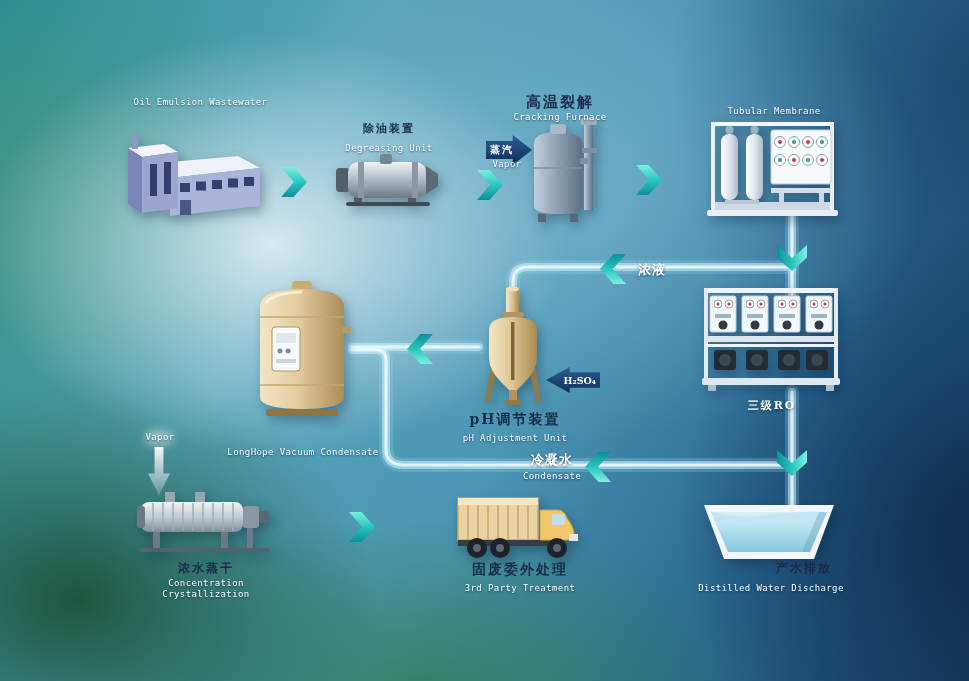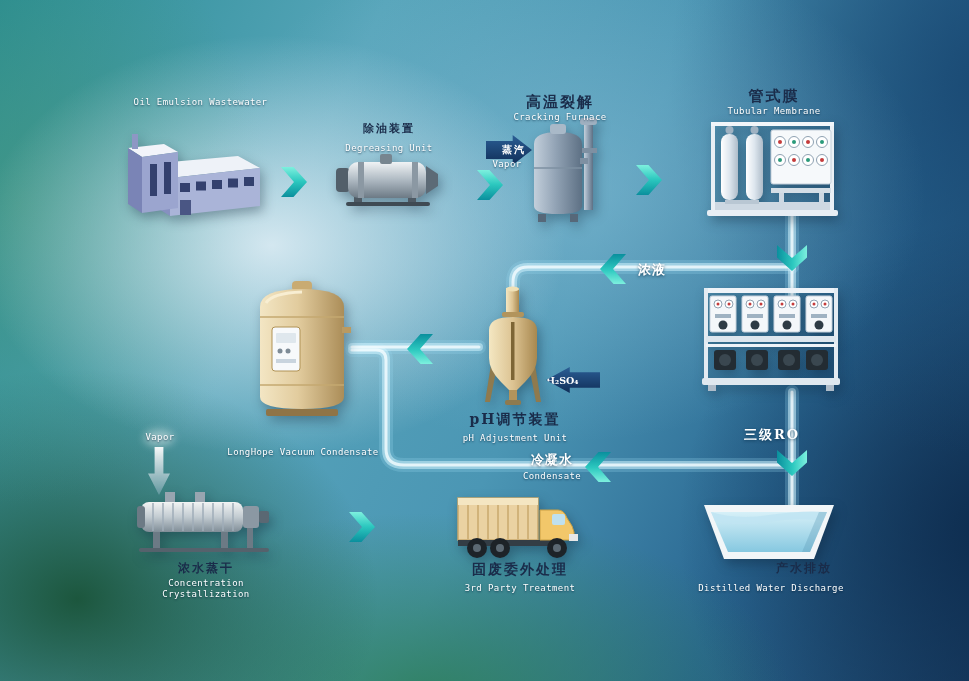--- a/index.html
+++ b/index.html
@@ -24,42 +24,42 @@
     clip-path:polygon(0% 0%,48% 0%,100% 50%,48% 100%,0% 100%,50% 50%);
     filter:drop-shadow(0 2px 3px rgba(0,30,50,.5));
   }
   .chev.down{transform:rotate(90deg);}
   .chev.left{transform:rotate(180deg);}
   .title{
     position:absolute;text-align:center;font-family:"DejaVu Serif","Liberation Serif",serif;
     font-weight:bold;font-size:15px;color:#1a2c4a;letter-spacing:2px;white-space:nowrap;
   }
   .title.teal{color:#0aa38d;text-shadow:0 1px 2px rgba(0,40,50,.35);}
-  .title.white{color:#ffffff;font-size:13px;text-shadow:0 1px 3px rgba(0,35,60,.65);margin-top:28px;}
+  .title.white{color:#ffffff;font-size:11px;text-shadow:0 1px 3px rgba(0,35,60,.65);}
   .sub{
     position:absolute;text-align:center;font-family:"DejaVu Sans Mono","Liberation Mono",monospace;
     font-size:9px;color:#ffffff;letter-spacing:.4px;text-shadow:0 1px 2px rgba(0,35,60,.7);white-space:nowrap;
   }
   .flowlabel{
     position:absolute;text-align:center;font-family:"DejaVu Serif","Liberation Serif",serif;
     font-weight:bold;font-size:13px;color:#ffffff;letter-spacing:1px;
     text-shadow:0 1px 3px rgba(0,35,60,.7);white-space:nowrap;
   }
   .navy-arrow{
     position:absolute;display:flex;align-items:center;
     background:linear-gradient(180deg,#2b5e95 0%,#102e58 100%);
     color:#fff;font-family:"DejaVu Serif","Liberation Serif",serif;font-weight:bold;
   }
   .arrow-steam{
     left:486px;top:135px;width:46px;height:30px;font-size:10px;letter-spacing:2px;
-    padding-left:16px;box-sizing:border-box;
+    padding-left:4px;box-sizing:border-box;
     clip-path:polygon(0% 20%,58% 20%,58% 0%,100% 50%,58% 100%,58% 80%,0% 80%);
   }
   .arrow-acid{
-    left:546px;top:367px;width:54px;height:26px;font-size:9.5px;justify-content:flex-start;
+    left:546px;top:367px;width:54px;height:26px;font-size:9.5px;justify-content:flex-end;
     padding-right:4px;box-sizing:border-box;
     clip-path:polygon(100% 20%,44% 20%,44% 0%,0% 50%,44% 100%,44% 80%,100% 80%);
   }
   .arrow-vapor-down{
     position:absolute;left:148px;top:447px;width:22px;height:48px;
     background:linear-gradient(180deg,rgba(255,255,255,.95),rgba(185,225,240,.35));
     clip-path:polygon(30% 0%,70% 0%,70% 55%,100% 55%,50% 100%,0% 55%,30% 55%);
     filter:drop-shadow(0 2px 3px rgba(0,30,50,.4));
   }
   .steam-puff{
@@ -408,21 +408,20 @@
   </div>
 
   <div class="sub" style="left:108px;top:97px;width:185px">Oil Emulsion Wastewater</div>
 
   <div class="title" style="left:330px;top:121px;width:118px;font-size:11px">除油装置</div>
   <div class="sub" style="left:330px;top:143px;width:118px">Degreasing Unit</div>
 
   <div class="title" style="left:500px;top:93px;width:120px">高温裂解</div>
   <div class="sub" style="left:500px;top:112px;width:120px">Cracking Furnace</div>
 
-  <div class="title" style="left:700px;top:87px;width:148px">管式膜</div>
   <div class="sub" style="left:700px;top:106px;width:148px">Tubular Membrane</div>
 
   <div class="title white" style="left:712px;top:398px;width:120px">三级RO</div>
 
   <div class="title" style="left:450px;top:411px;width:130px;font-size:14px">pH调节装置</div>
   <div class="sub" style="left:450px;top:433px;width:130px">pH Adjustment Unit</div>
 
   <div class="sub" style="left:218px;top:447px;width:170px">LongHope Vacuum Condensate</div>
 
   <div class="title" style="left:142px;top:560px;width:128px;font-size:12px">浓水蒸干</div>

